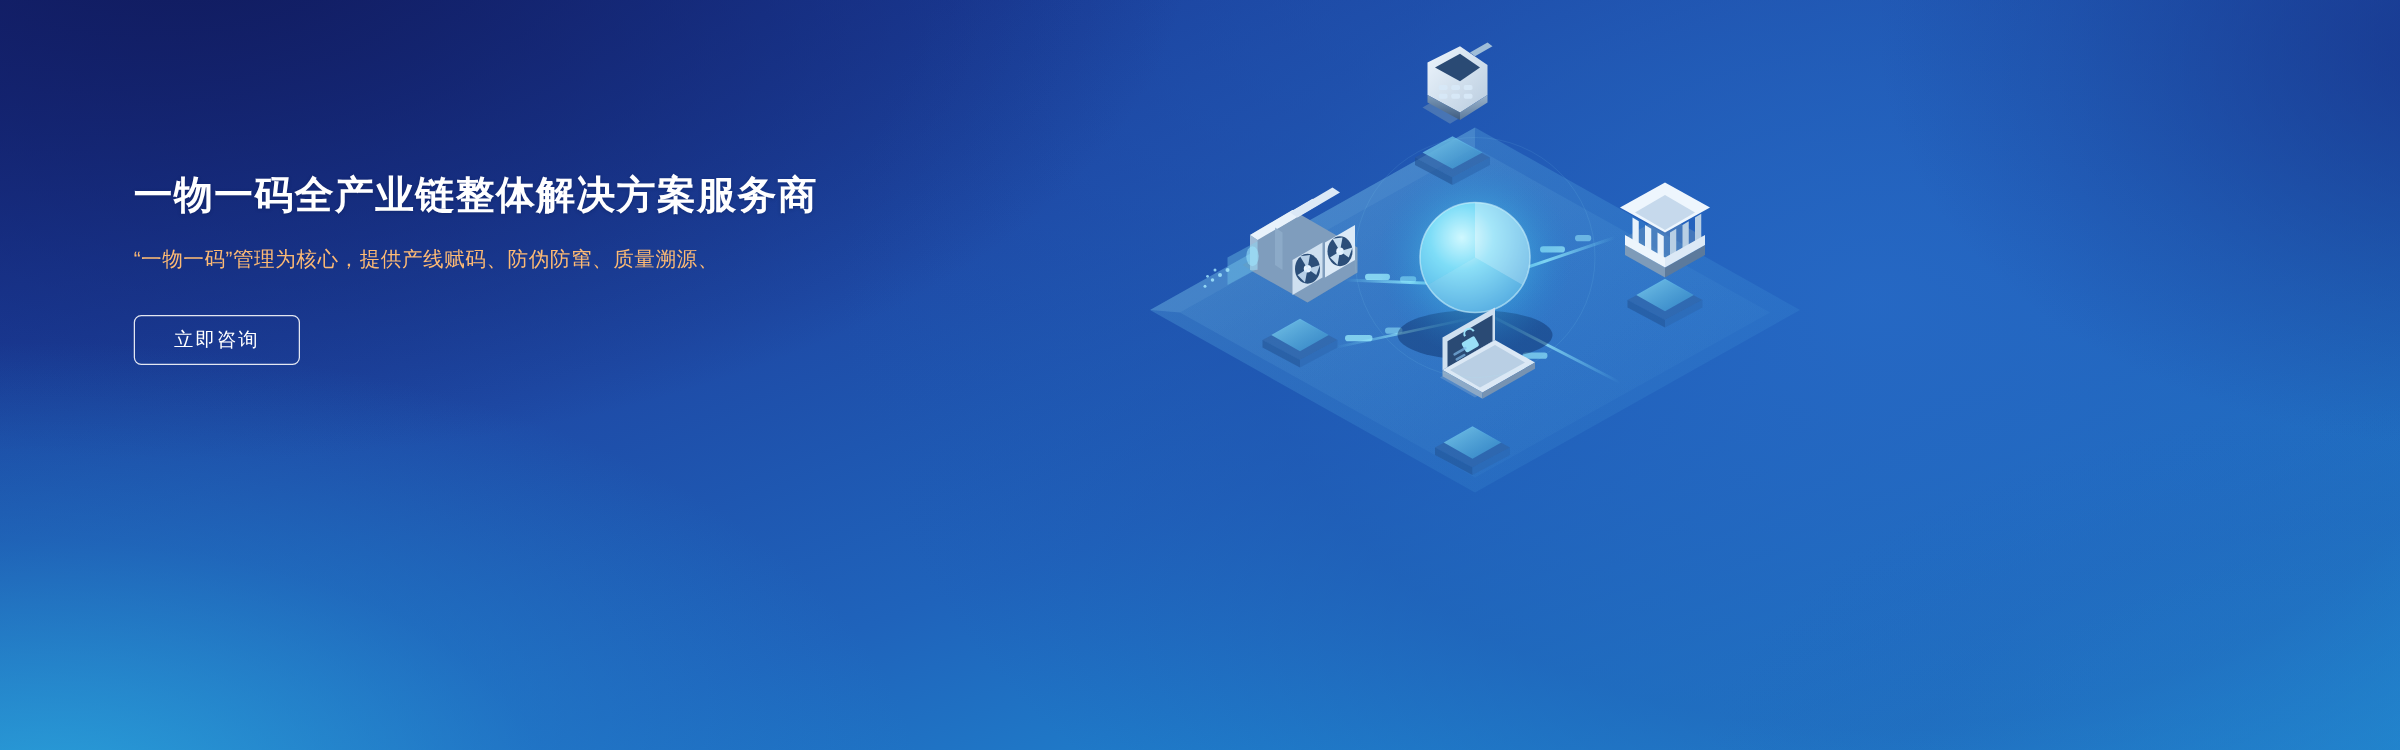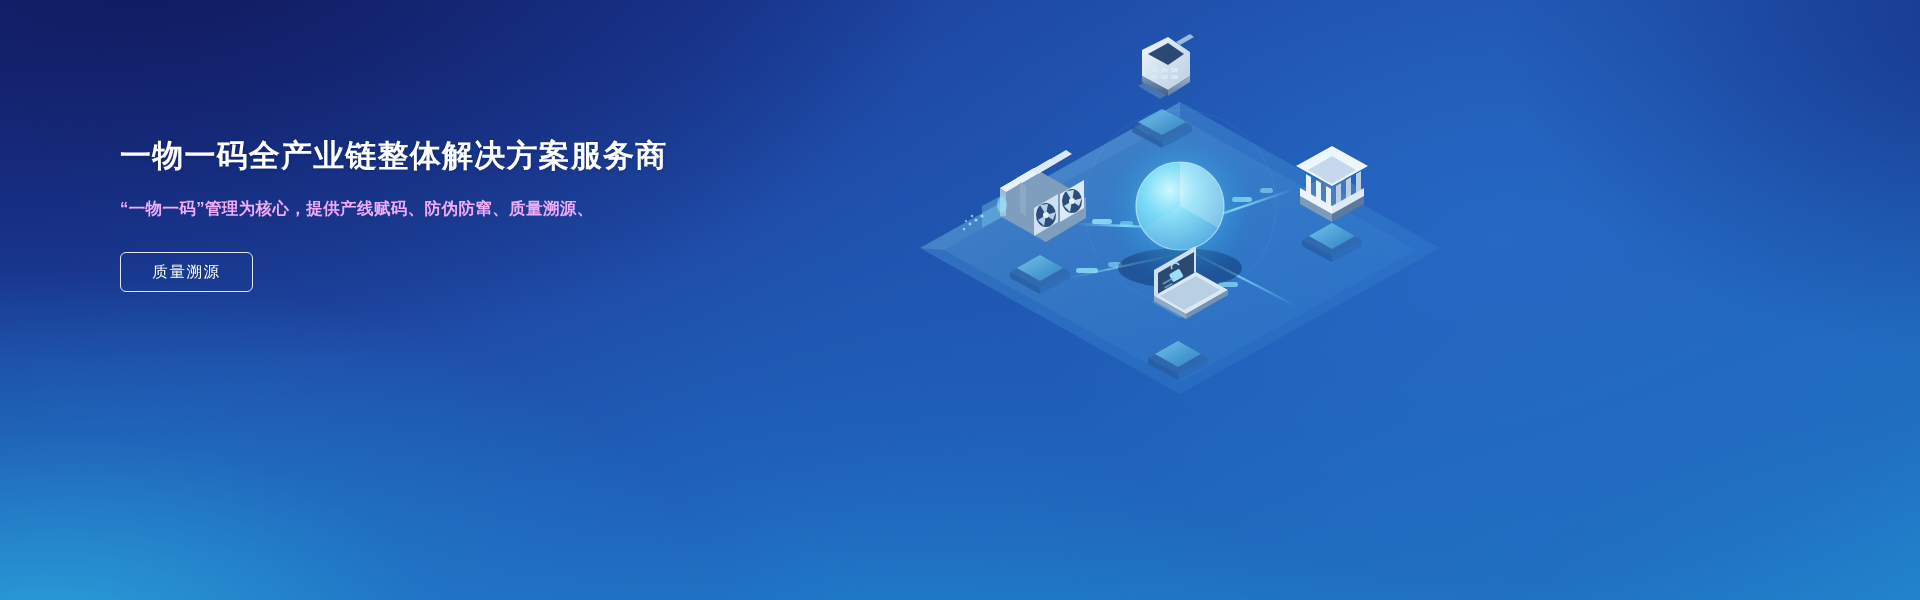--- a/index.html
+++ b/index.html
@@ -58,39 +58,39 @@
     position:absolute; inset:0;
     background:radial-gradient(ellipse 700px 380px at 100% 104%,
       rgba(32,122,200,0.55) 0%,
       rgba(30,100,185,0.15) 55%,
       rgba(30,100,185,0) 80%);
   }
 
   
   .copy {
     position:absolute;
-    left:120px; top:136px;
+    left:107px; top:136px;
     width:760px;
   }
   .headline {
     font-size:31px;
     font-weight:bold;
     color:#ffffff;
     letter-spacing:1.2px;
     line-height:40px;
     white-space:nowrap;
     text-shadow:0 1px 3px rgba(6,20,60,0.28);
   }
   .sub {
     margin-top:17px;
     font-size:16.5px;
-    color:#f0abfc;
+    color:#fdba74;
     line-height:31px;
     letter-spacing:0.4px;
-    font-weight:700;
+    font-weight:400;
   }
   .sub div { white-space:nowrap; }
   .cta {
     margin-top:28px;
     display:inline-flex;
     align-items:center;
     justify-content:center;
     width:133px; height:40px;
     border:1.3px solid rgba(255,255,255,0.88);
     border-radius:6px;
@@ -122,21 +122,21 @@
   <div class="bg-topright"></div>
   <div class="bg-botright"></div>
 
   <div class="copy">
     <div class="headline">一物一码全产业链整体解决方案服务商</div>
 
     <div class="sub">
       <div>“一物一码”管理为核心，提供产线赋码、防伪防窜、质量溯源、</div>
     </div>
 
-    <div class="cta">质量溯源</div>
+    <div class="cta">立即咨询</div>
   </div>
 
   <div class="art">
     <svg viewBox="0 0 620 400" xmlns="http://www.w3.org/2000/svg">
       <defs>
         <linearGradient id="platGrad" x1="0" y1="0" x2="1" y2="1">
           <stop offset="0%" stop-color="#7fd4f2" stop-opacity="0.30"></stop>
           <stop offset="55%" stop-color="#58b6e8" stop-opacity="0.18"></stop>
           <stop offset="100%" stop-color="#3f95d8" stop-opacity="0.10"></stop>
         </linearGradient>

